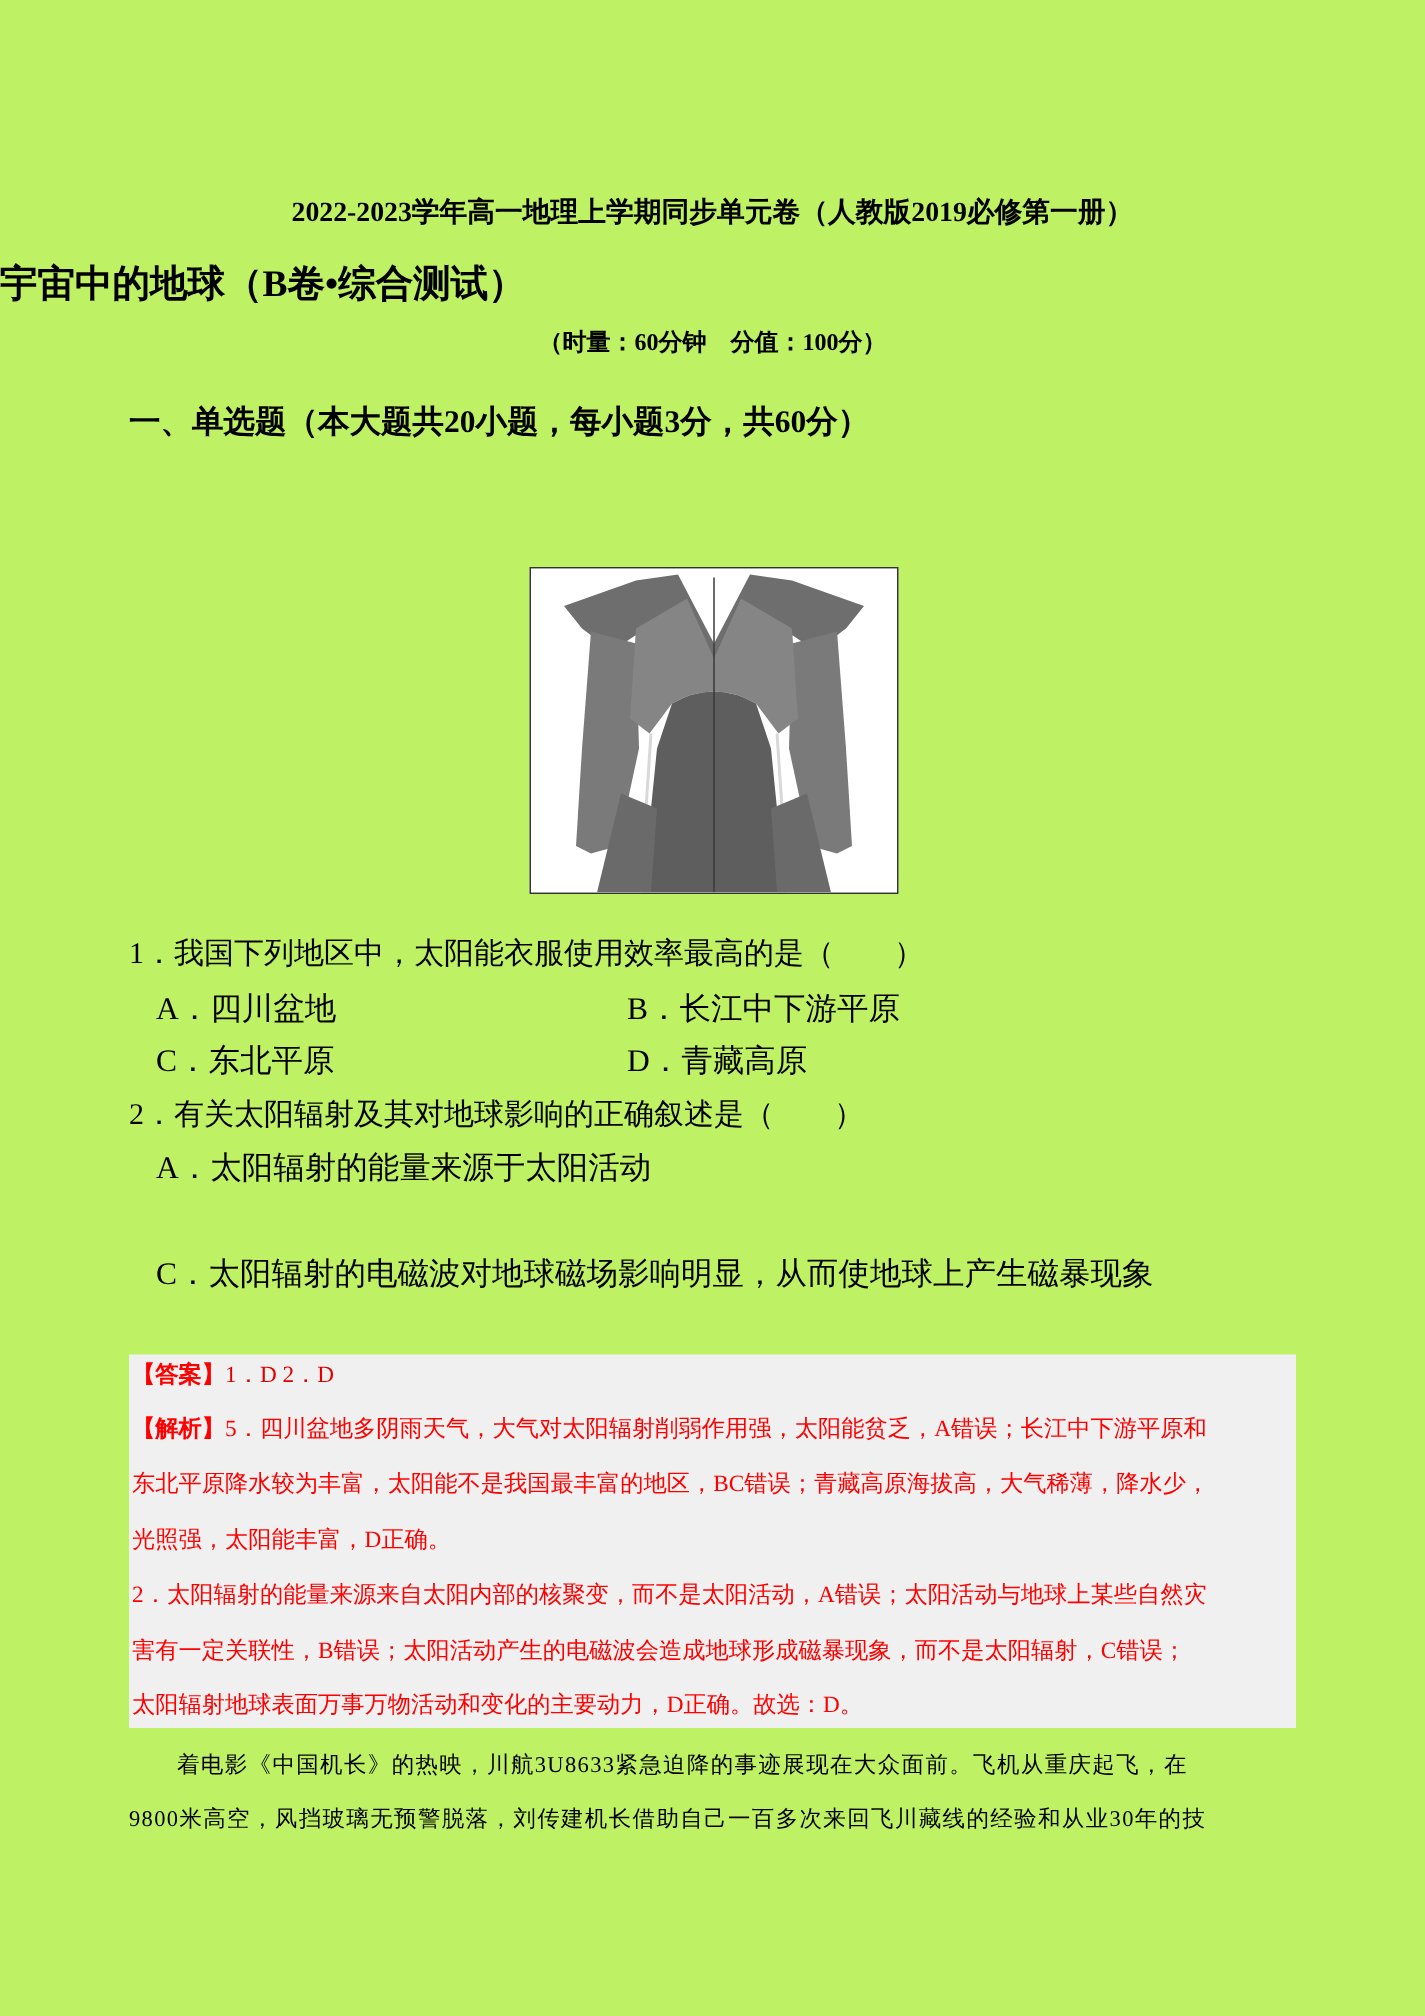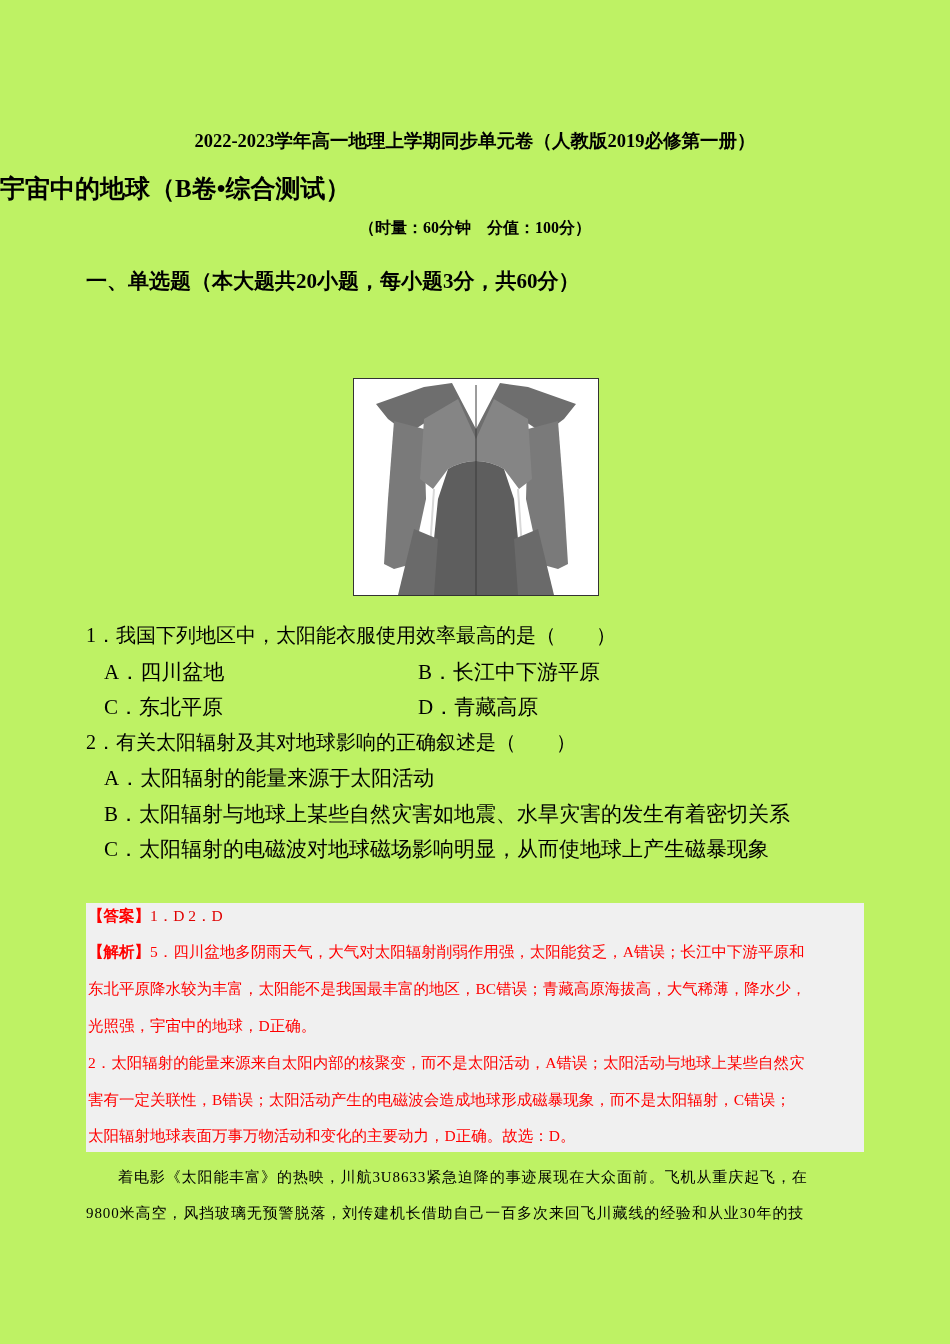--- a/index.html
+++ b/index.html
@@ -66,34 +66,33 @@
   </div>
 
   <div class="q" style="top:622px;">1．我国下列地区中，太阳能衣服使用效率最高的是（　　）</div>
   <div class="opt" style="left:104px; top:658px;">A．四川盆地</div>
   <div class="opt" style="left:418px; top:658px;">B．长江中下游平原</div>
   <div class="opt" style="left:104px; top:693px;">C．东北平原</div>
   <div class="opt" style="left:418px; top:693px;">D．青藏高原</div>
 
   <div class="q" style="top:729px;">2．有关太阳辐射及其对地球影响的正确叙述是（　　）</div>
   <div class="opt" style="left:104px; top:764px;">A．太阳辐射的能量来源于太阳活动</div>
-  <div class="opt" style="left:104px; top:800px;">B．太阳辐射与地球上某些自然灾害如地震、水旱灾害的发生有着密切关系</div>
   <div class="opt" style="left:104px; top:835px;">C．太阳辐射的电磁波对地球磁场影响明显，从而使地球上产生磁暴现象</div>
 
   <div class="answer-box"></div>
   <div class="ans-line" style="top:906px;">
     <span class="tag">【答案】</span><span class="val">1．D 2．D</span>
   </div>
   <div class="ans-line" style="top:942px;">
     <span class="tag">【解析】</span><span>5．四川盆地多阴雨天气，大气对太阳辐射削弱作用强，太阳能贫乏，A错误；长江中下游平原和</span>
   </div>
   <div class="ans-line" style="top:979px;">东北平原降水较为丰富，太阳能不是我国最丰富的地区，BC错误；青藏高原海拔高，大气稀薄，降水少，</div>
-  <div class="ans-line" style="top:1016px;">光照强，宇宙中的地球，D正确。</div>
+  <div class="ans-line" style="top:1016px;">光照强，太阳能丰富，D正确。</div>
   <div class="ans-line" style="top:1053px;">2．太阳辐射的能量来源来自太阳内部的核聚变，而不是太阳活动，A错误；太阳活动与地球上某些自然灾</div>
   <div class="ans-line" style="top:1090px;">害有一定关联性，B错误；太阳活动产生的电磁波会造成地球形成磁暴现象，而不是太阳辐射，C错误；</div>
   <div class="ans-line" style="top:1126px;">太阳辐射地球表面万事万物活动和变化的主要动力，D正确。故选：D。</div>
 
   <div class="para" style="top:1159px;">
-    <div><span class="indent"></span><span>着电影《太阳能丰富》的热映，川航3U8633紧急迫降的事迹展现在大众面前。飞机从重庆起飞，在</span></div>
+    <div><span class="indent"></span><span>着电影《中国机长》的热映，川航3U8633紧急迫降的事迹展现在大众面前。飞机从重庆起飞，在</span></div>
     <div>9800米高空，风挡玻璃无预警脱落，刘传建机长借助自己一百多次来回飞川藏线的经验和从业30年的技</div>
   </div>
 
 </div>
 
 </body></html>

